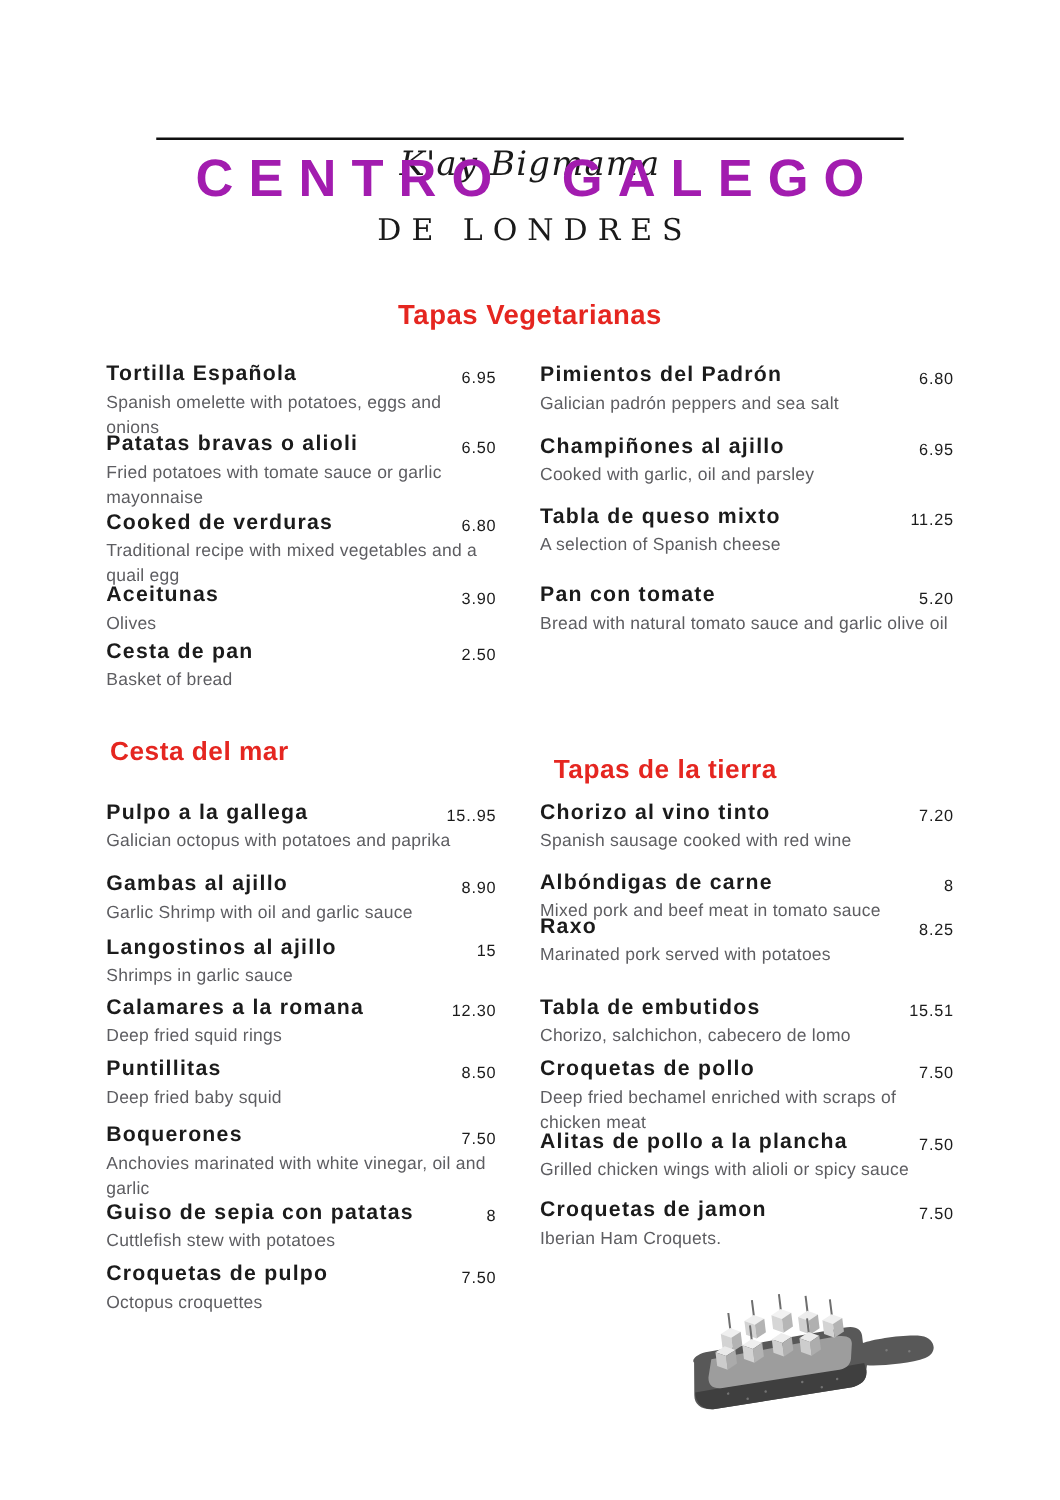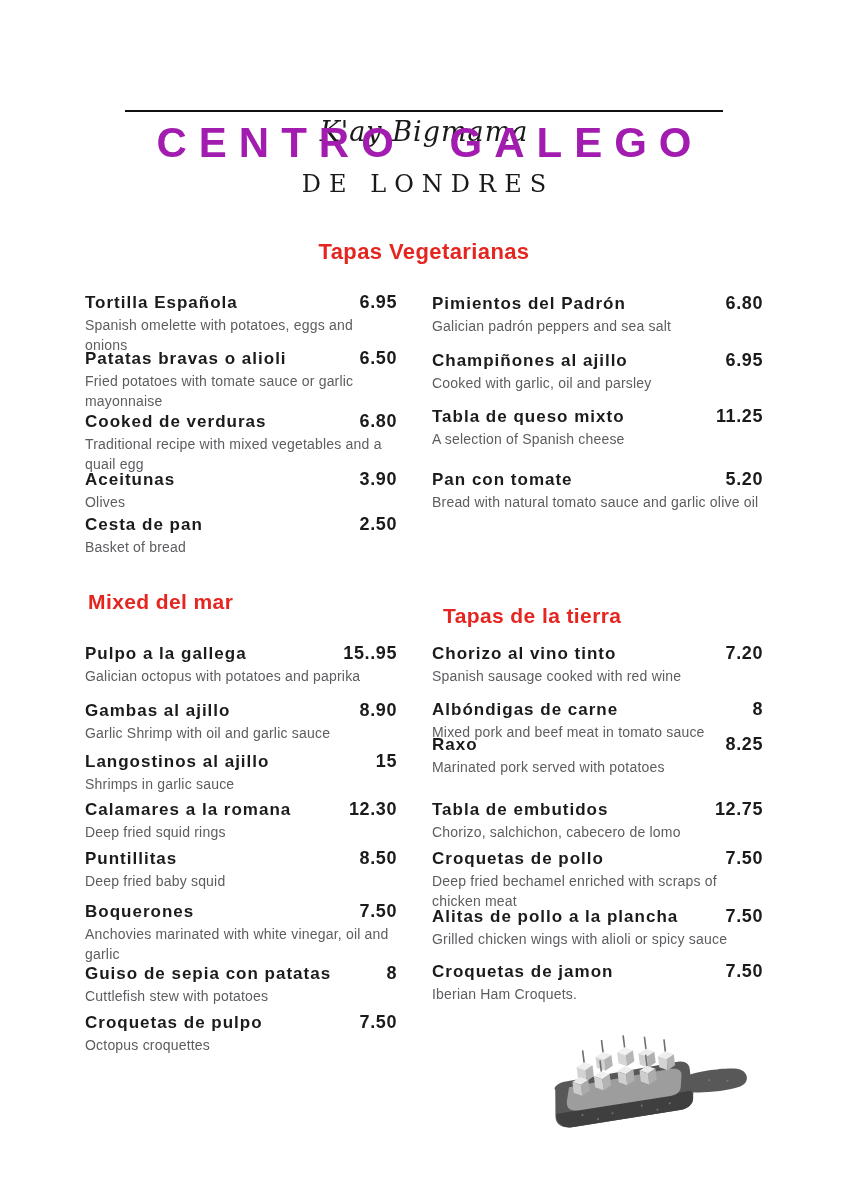--- a/index.html
+++ b/index.html
@@ -36,21 +36,21 @@
     position:absolute; font-size:21px; font-weight:700; color:#e52620;
     letter-spacing:0.4px;
   }
   .item { position:absolute; }
   .row { display:flex; justify-content:space-between; align-items:flex-end; }
   .nm {
     font-size:17px; font-weight:700; letter-spacing:1px; color:#1b1b1b;
     line-height:20px; white-space:nowrap;
   }
   .pr {
-    font-size:18px; font-weight:700; color:#1b1b1b; padding-top:3px;
+    font-size:13px; font-weight:400; color:#1b1b1b; padding-top:3px;
     letter-spacing:0.6px; margin-left:8px;
   }
   .ds {
     font-size:14px; color:#5d5d61; line-height:20px; margin-top:2px;
     letter-spacing:0.2px;
   }
   .board {
     position:absolute; left:540px; top:1032px; width:228px; height:100px;
   }
 </style>
@@ -124,21 +124,21 @@
     <div class="ds">A selection of Spanish cheese</div>
   </div>
   <div class="item" style="top:466px;left:432px;width:331px">
     <div class="row">
       <span class="nm">Pan con tomate</span>
       <span class="pr">5.20</span>
     </div>
     <div class="ds">Bread with natural tomato sauce and garlic olive oil</div>
   </div>
 
-  <div class="sec-title" style="top:590px;left:88px">Mixed del mar</div>
+  <div class="sec-title" style="top:590px;left:88px">Cesta del mar</div>
   <div class="sec-title" style="top:604px;left:443px">Tapas de la tierra</div>
 
   <div class="item" style="top:640px;left:85px;width:312px">
     <div class="row">
       <span class="nm">Pulpo a la gallega</span>
       <span class="pr">15..95</span>
     </div>
     <div class="ds">Galician octopus with potatoes and paprika</div>
   </div>
   <div class="item" style="top:697px;left:85px;width:312px">
@@ -208,21 +208,21 @@
   <div class="item" style="top:731px;left:432px;width:331px">
     <div class="row">
       <span class="nm">Raxo</span>
       <span class="pr">8.25</span>
     </div>
     <div class="ds">Marinated pork served with potatoes</div>
   </div>
   <div class="item" style="top:796px;left:432px;width:331px">
     <div class="row">
       <span class="nm">Tabla de embutidos</span>
-      <span class="pr">12.75</span>
+      <span class="pr">15.51</span>
     </div>
     <div class="ds">Chorizo, salchichon, cabecero de lomo</div>
   </div>
   <div class="item" style="top:845px;left:432px;width:331px">
     <div class="row">
       <span class="nm">Croquetas de pollo</span>
       <span class="pr">7.50</span>
     </div>
     <div class="ds">Deep fried bechamel enriched with scraps of chicken meat</div>
   </div>

